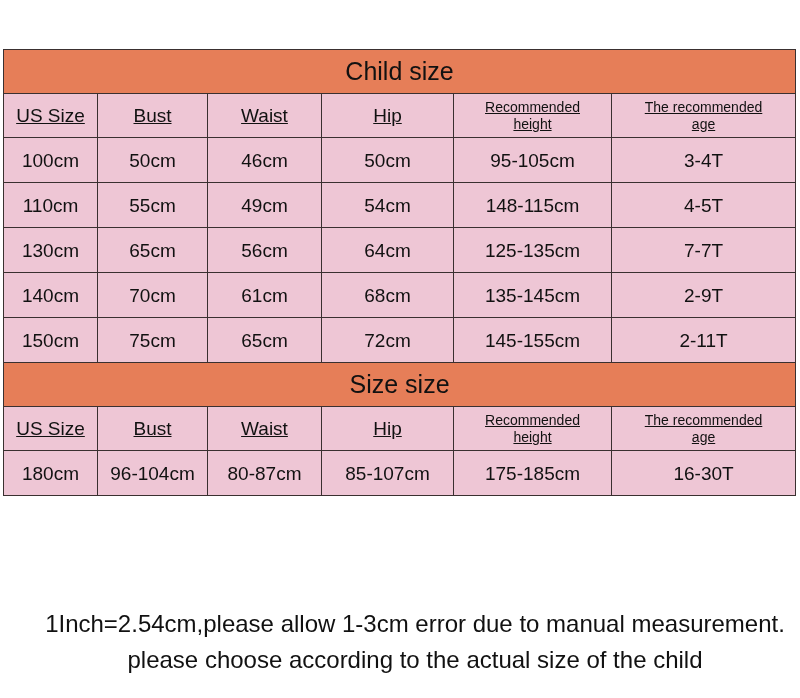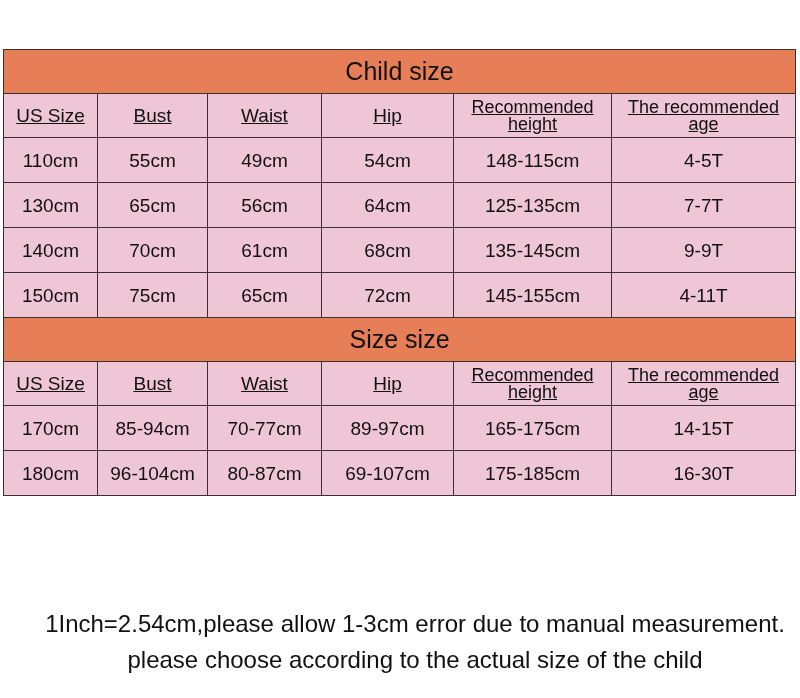--- a/index.html
+++ b/index.html
@@ -4,21 +4,21 @@
   <style>
     html, body { margin: 0; padding: 0; background: #ffffff; }
     body { width: 800px; height: 698px; position: relative; overflow: hidden;
            font-family: "Liberation Sans", sans-serif; color: #111; }
     .chart { position: absolute; left: 3px; top: 15px; width: 685px; margin-top: 34px; }
     table { border-collapse: collapse; width: 792px; table-layout: fixed; }
     td { border: 1px solid #3a3030; text-align: center; vertical-align: middle;
          background: #EEC6D5; font-size: 19px; padding: 0; line-height: 1; }
     .section-title td { background: #E67E58; font-size: 25px; height: 43px; }
     .hdr td { height: 43px; text-decoration: underline; }
-    .hdr td.two { font-size: 18px; line-height: 17px; }
+    .hdr td.two { font-size: 14px; line-height: 17px; }
     .row td { height: 44px; }
     .notes { position: absolute; left: 0; top: 606px; width: 800px; text-align: center;
              font-size: 24px; line-height: 36px; color: #111; }
     .notes div { white-space: nowrap; padding-left: 30px; }
   </style>
 </head>
 <body>
 
 <div class="chart">
   <table>
@@ -43,20 +43,28 @@
         <td class="two">
           <div>Recommended</div>
           <div>height</div>
         </td>
         <td class="two">
           <div>The recommended</div>
           <div>age</div>
         </td>
       </tr>
       <tr class="row">
+        <td>100cm</td>
+        <td>50cm</td>
+        <td>46cm</td>
+        <td>50cm</td>
+        <td>95-105cm</td>
+        <td>3-4T</td>
+      </tr>
+      <tr class="row">
         <td>110cm</td>
         <td>55cm</td>
         <td>49cm</td>
         <td>54cm</td>
         <td>148-115cm</td>
         <td>4-5T</td>
       </tr>
       <tr class="row">
         <td>130cm</td>
         <td>65cm</td>
@@ -64,61 +72,53 @@
         <td>64cm</td>
         <td>125-135cm</td>
         <td>7-7T</td>
       </tr>
       <tr class="row">
         <td>140cm</td>
         <td>70cm</td>
         <td>61cm</td>
         <td>68cm</td>
         <td>135-145cm</td>
-        <td>9-9T</td>
+        <td>2-9T</td>
       </tr>
       <tr class="row">
         <td>150cm</td>
         <td>75cm</td>
         <td>65cm</td>
         <td>72cm</td>
         <td>145-155cm</td>
-        <td>4-11T</td>
+        <td>2-11T</td>
       </tr>
 
       <tr class="section-title">
         <td colspan="6">Size size</td>
       </tr>
       <tr class="hdr">
         <td>US Size</td>
         <td>Bust</td>
         <td>Waist</td>
         <td>Hip</td>
         <td class="two">
           <div>Recommended</div>
           <div>height</div>
         </td>
         <td class="two">
           <div>The recommended</div>
           <div>age</div>
         </td>
       </tr>
       <tr class="row">
-        <td>170cm</td>
-        <td>85-94cm</td>
-        <td>70-77cm</td>
-        <td>89-97cm</td>
-        <td>165-175cm</td>
-        <td>14-15T</td>
-      </tr>
-      <tr class="row">
         <td>180cm</td>
         <td>96-104cm</td>
         <td>80-87cm</td>
-        <td>69-107cm</td>
+        <td>85-107cm</td>
         <td>175-185cm</td>
         <td>16-30T</td>
       </tr>
     </tbody>
   </table>
 </div>
 
 <div class="notes">
   <div>1Inch=2.54cm,please allow 1-3cm error due to manual measurement.</div>
   <div>please choose according to the actual size of the child</div>

